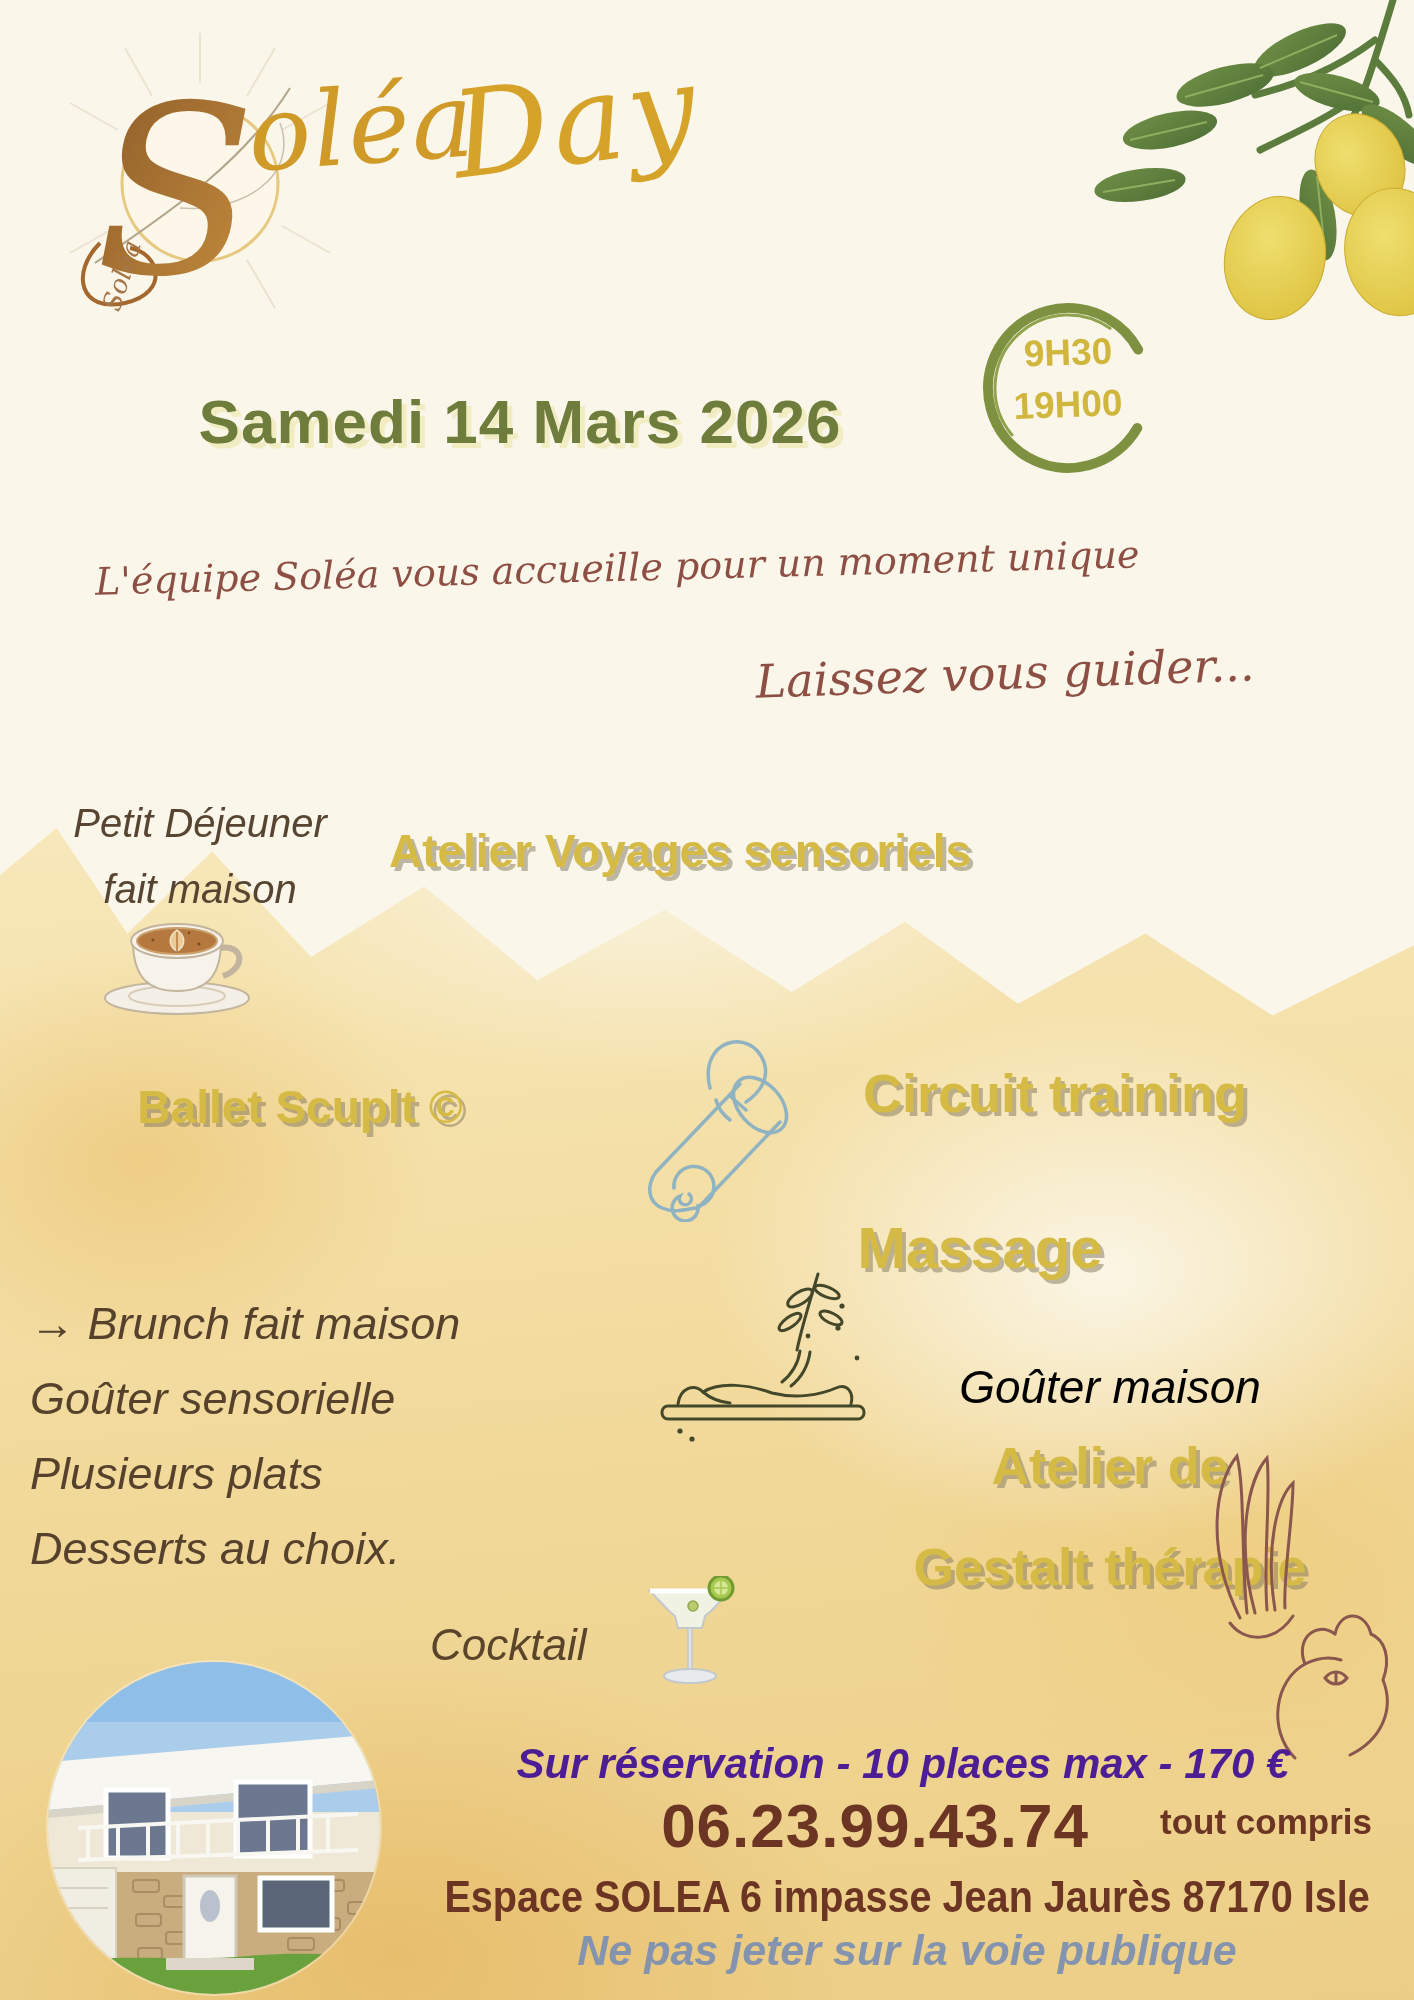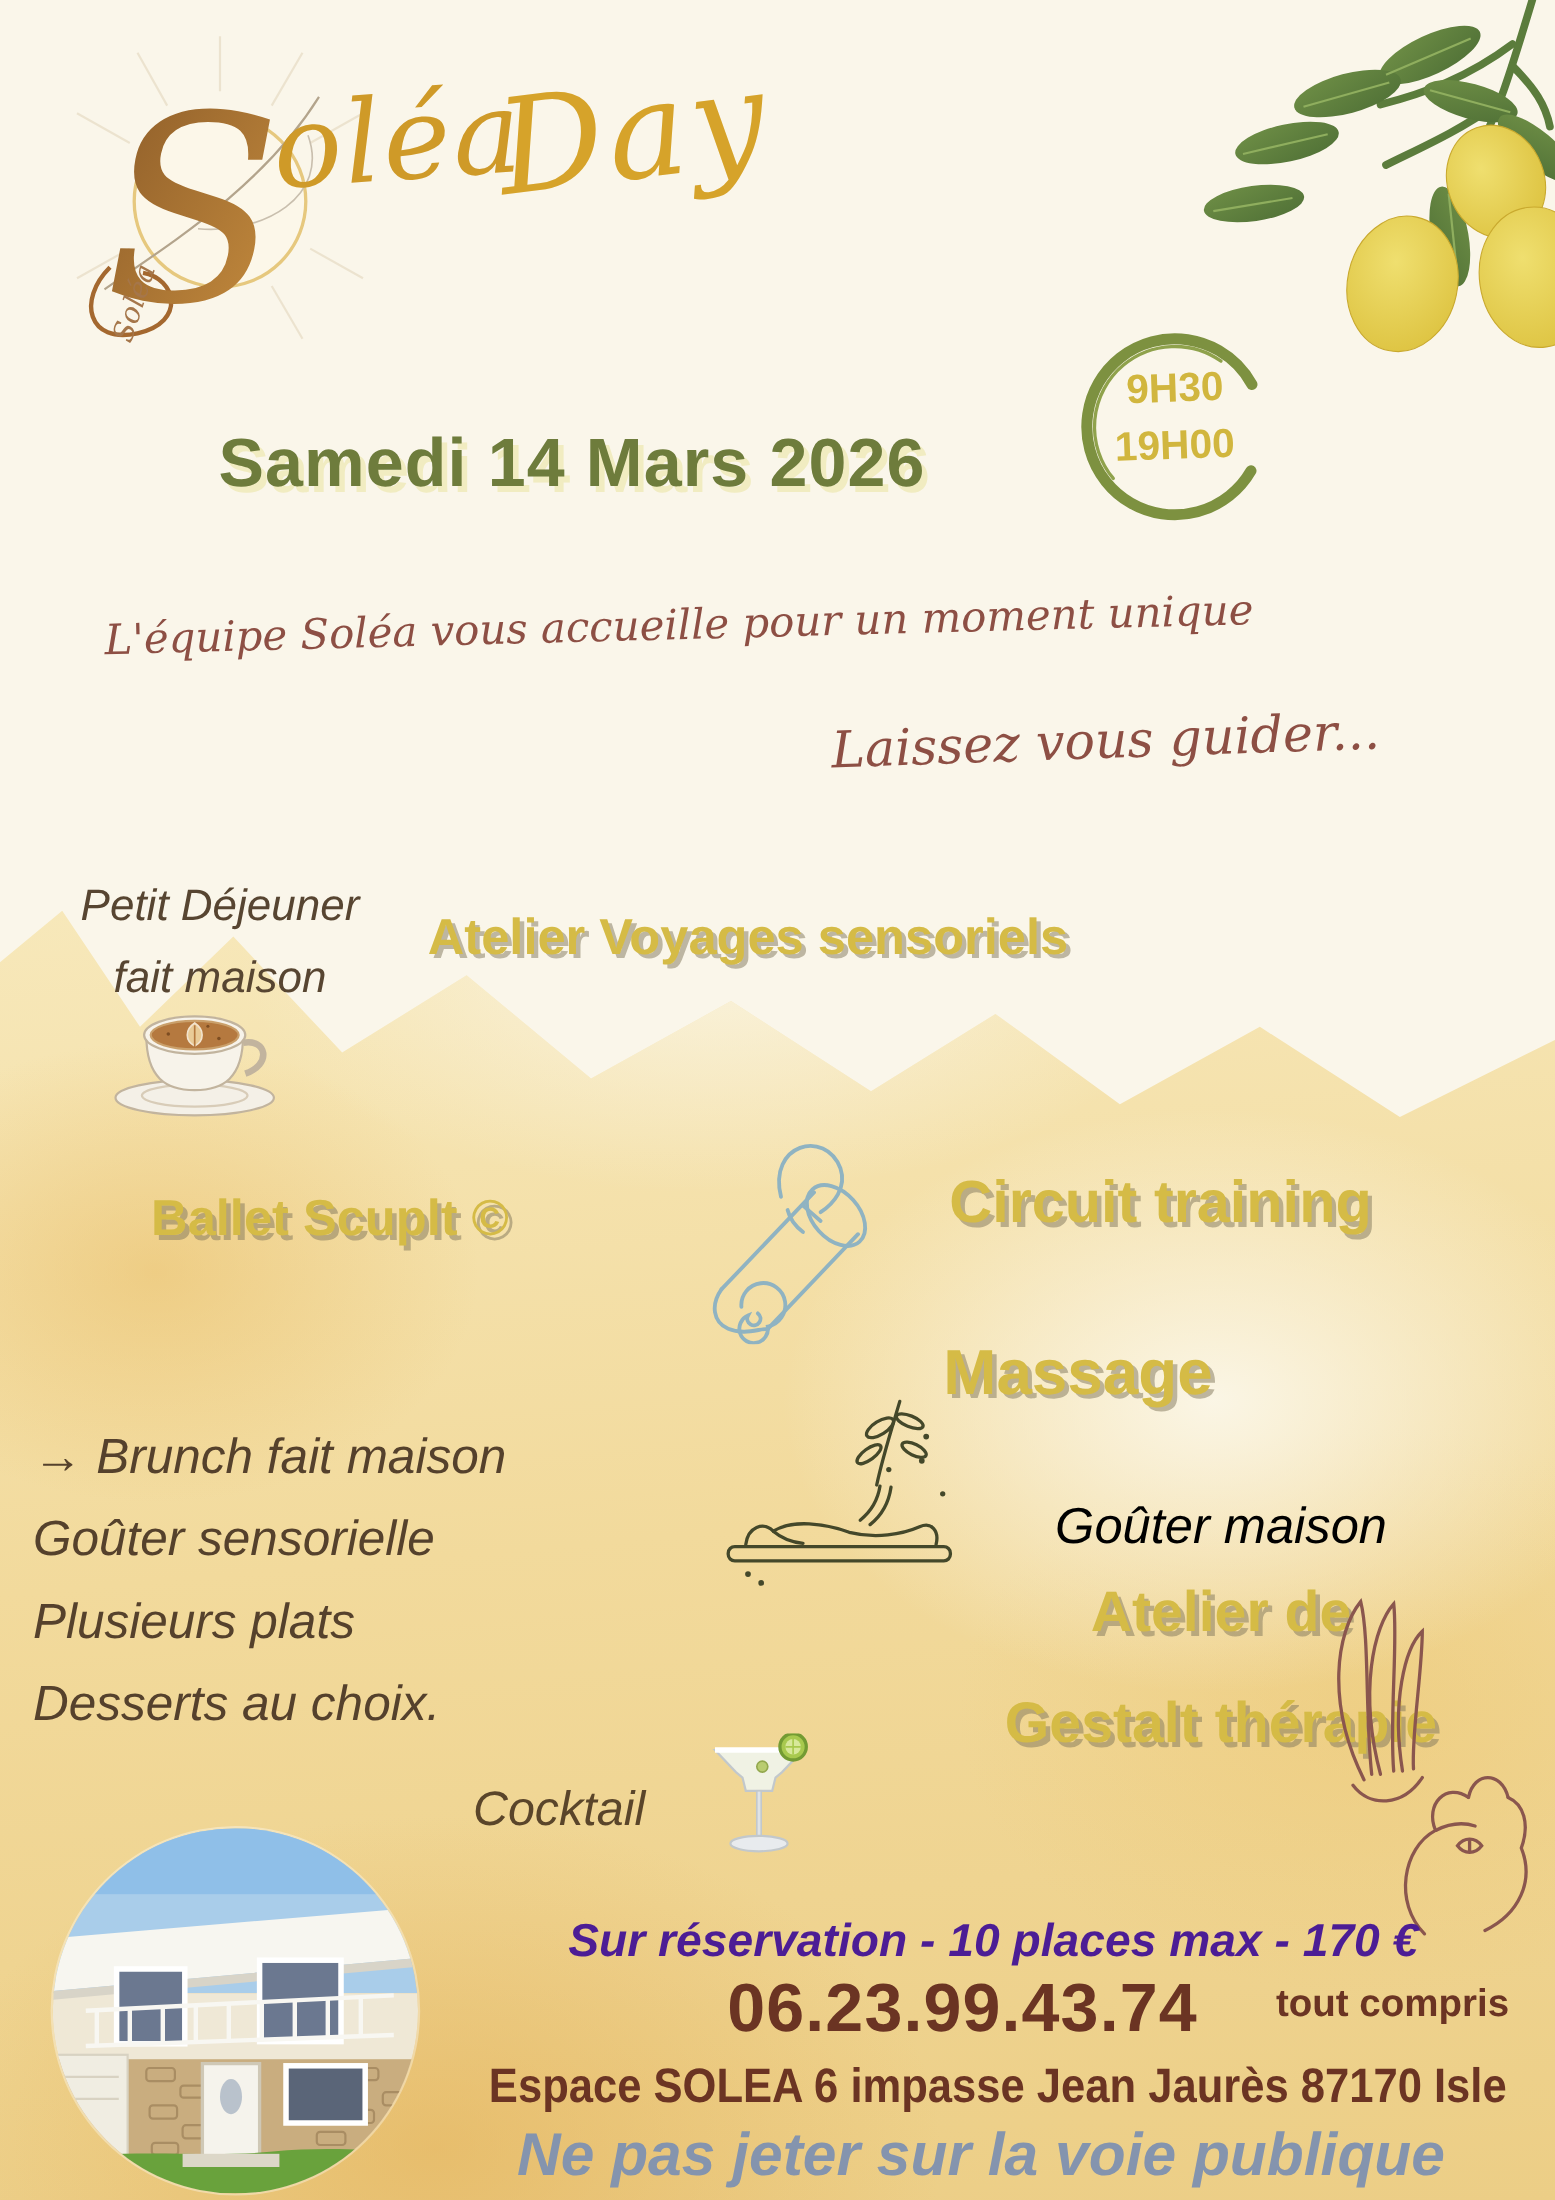--- a/index.html
+++ b/index.html
@@ -62,22 +62,22 @@
   .house{left:48px;top:1662px;width:332px;height:332px;border-radius:50%;overflow:hidden;
     box-shadow:0 0 0 2px rgba(255,255,255,0.35);}
 
   .reservation{left:420px;top:1740px;width:966px;text-align:center;font-style:italic;
     font-weight:bold;font-size:42px;color:#4c1d95;}
   .phone{left:420px;top:1790px;width:910px;text-align:center;font-weight:bold;
     font-size:62px;color:#6b3423;letter-spacing:1px;}
   .included{left:1160px;top:1802px;font-weight:bold;font-size:35px;color:#6b3423;}
   .address{left:380px;top:1872px;width:1054px;text-align:center;font-weight:bold;font-size:44px;color:#6b3423;}
   .address span{display:inline-block;transform:scaleX(0.9);white-space:nowrap;}
-  .legal{left:470px;top:1926px;width:874px;text-align:left;font-style:italic;
-    font-weight:bold;font-size:55px;color:#8494ae;}
+  .legal{left:470px;top:1926px;width:874px;text-align:center;font-style:italic;
+    font-weight:bold;font-size:43px;color:#8494ae;}
 </style>
 </head>
 <body>
 
 <div class="poster">
 
   <div class="wash"></div>
 
   <svg class="abs" style="left:40px;top:28px;" width="300" height="300" viewBox="0 0 300 300">
     <defs>

